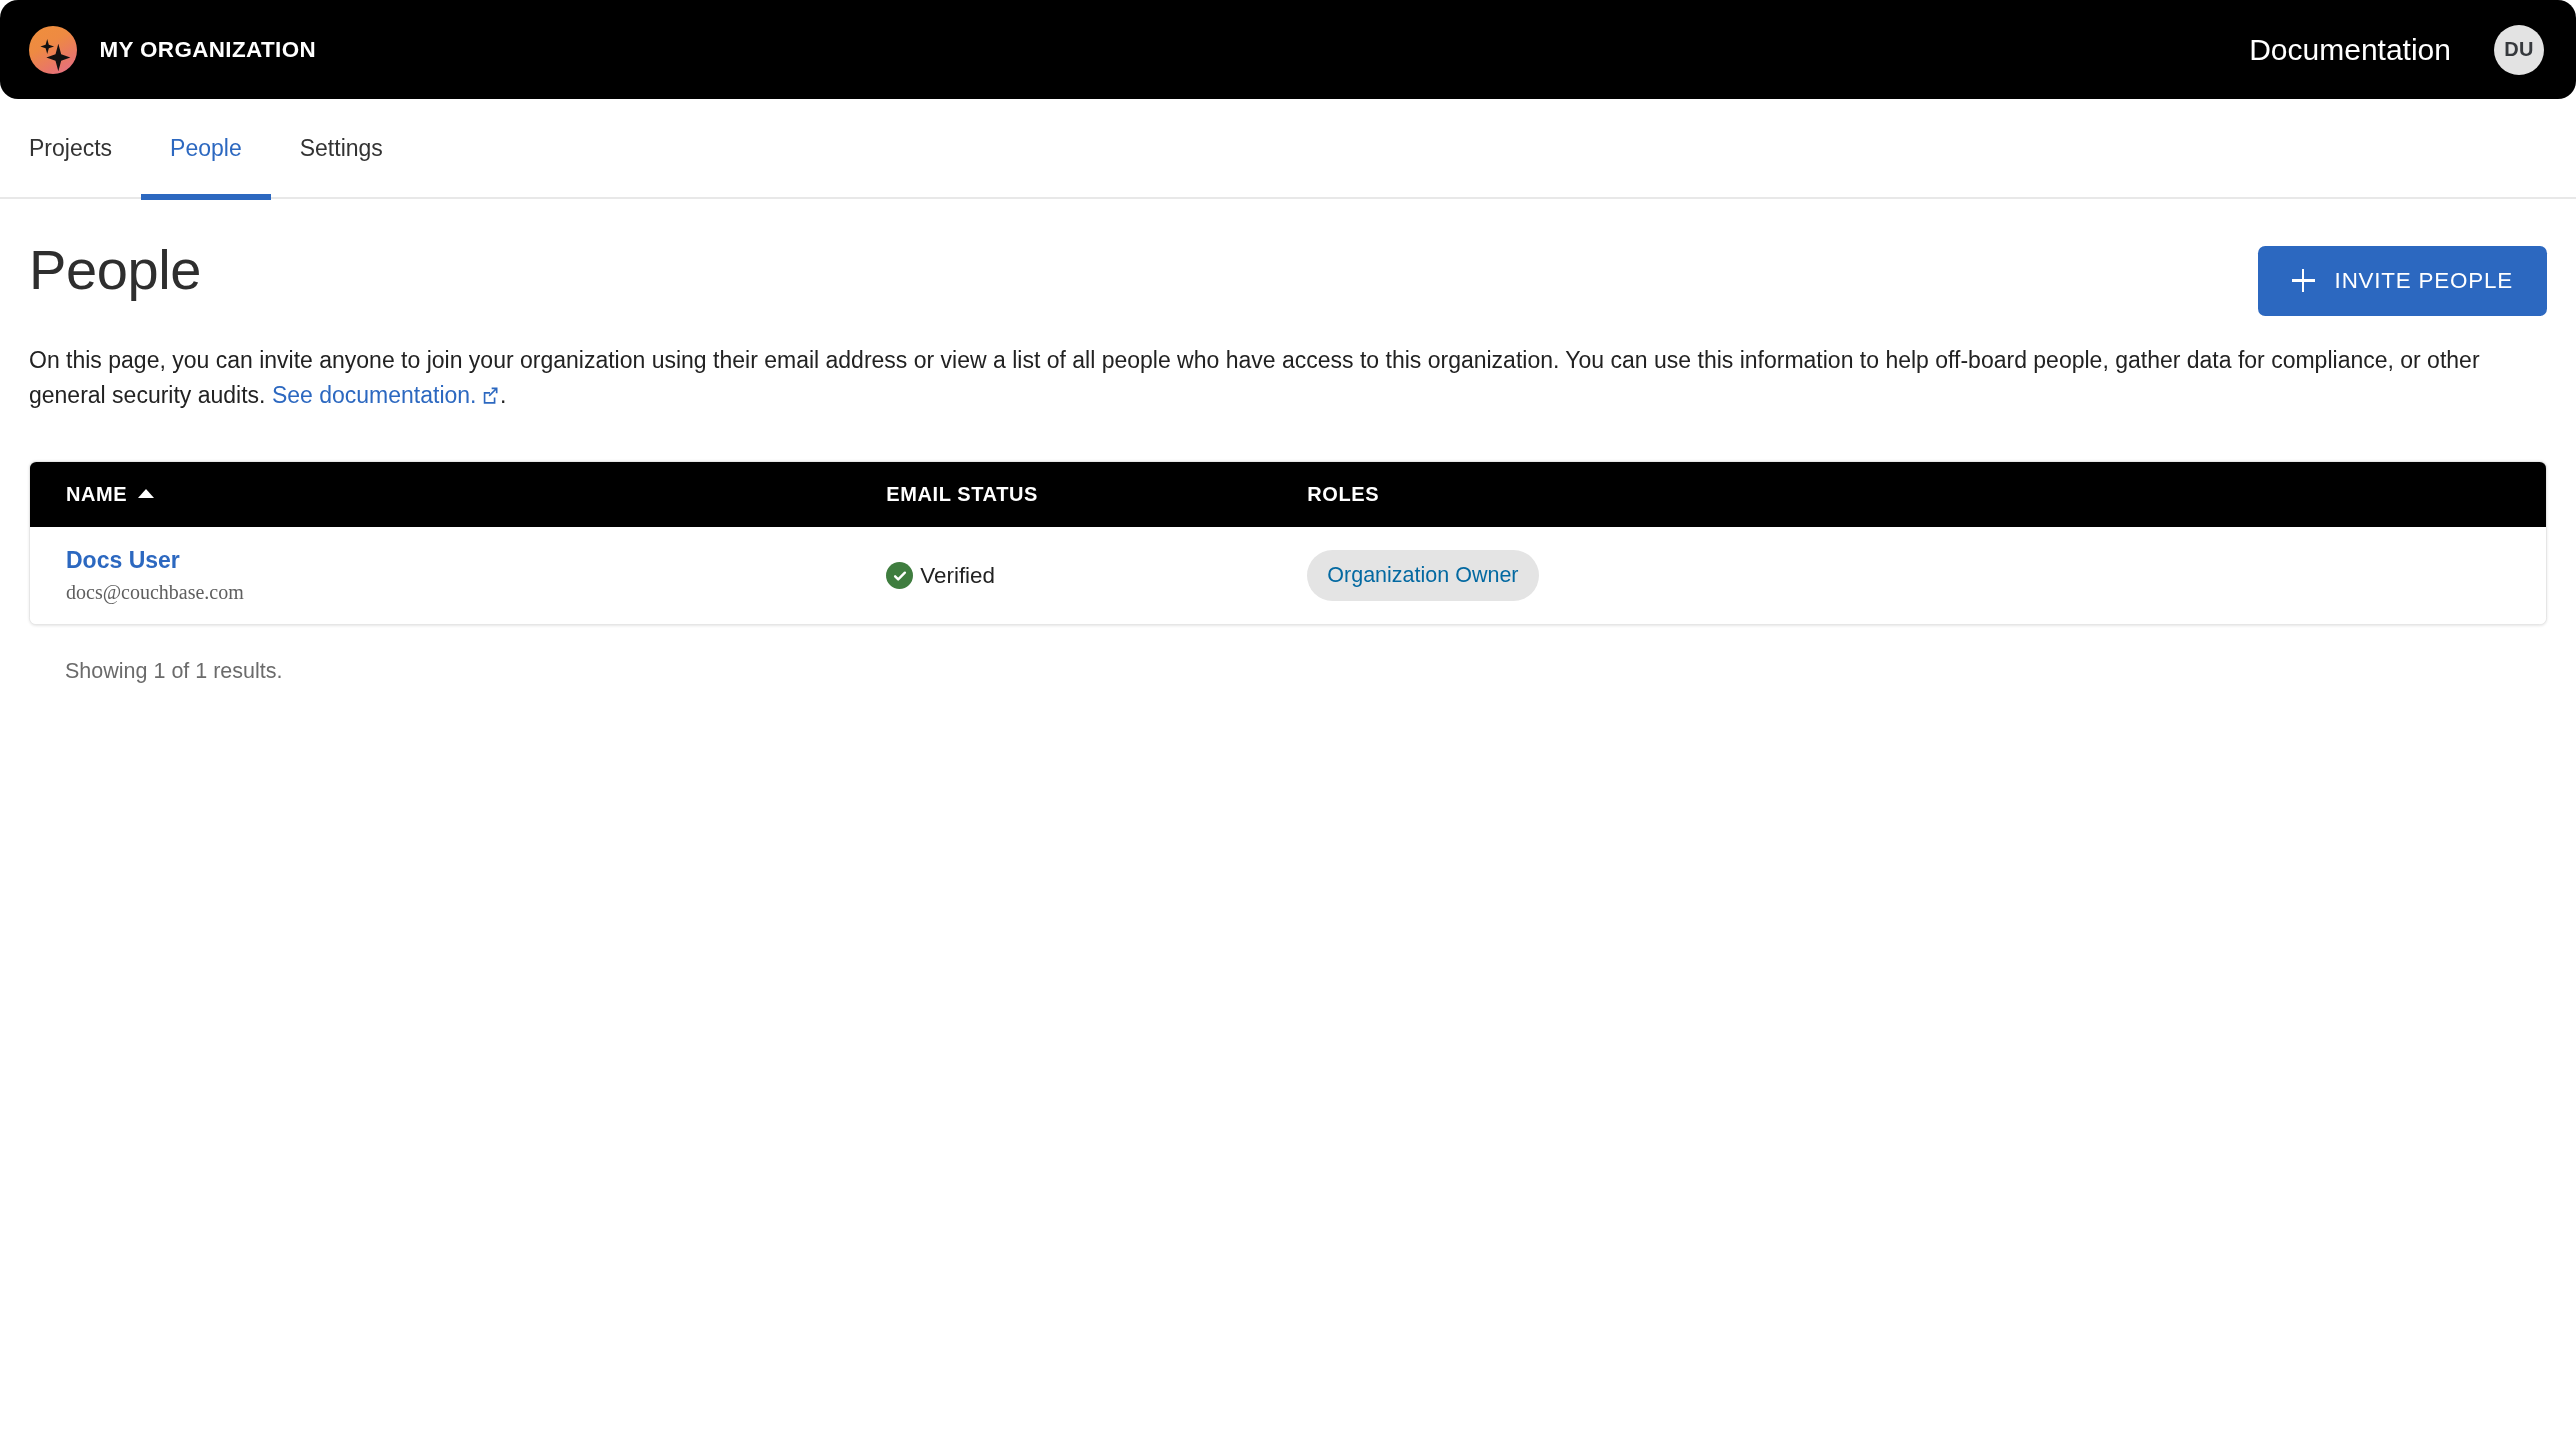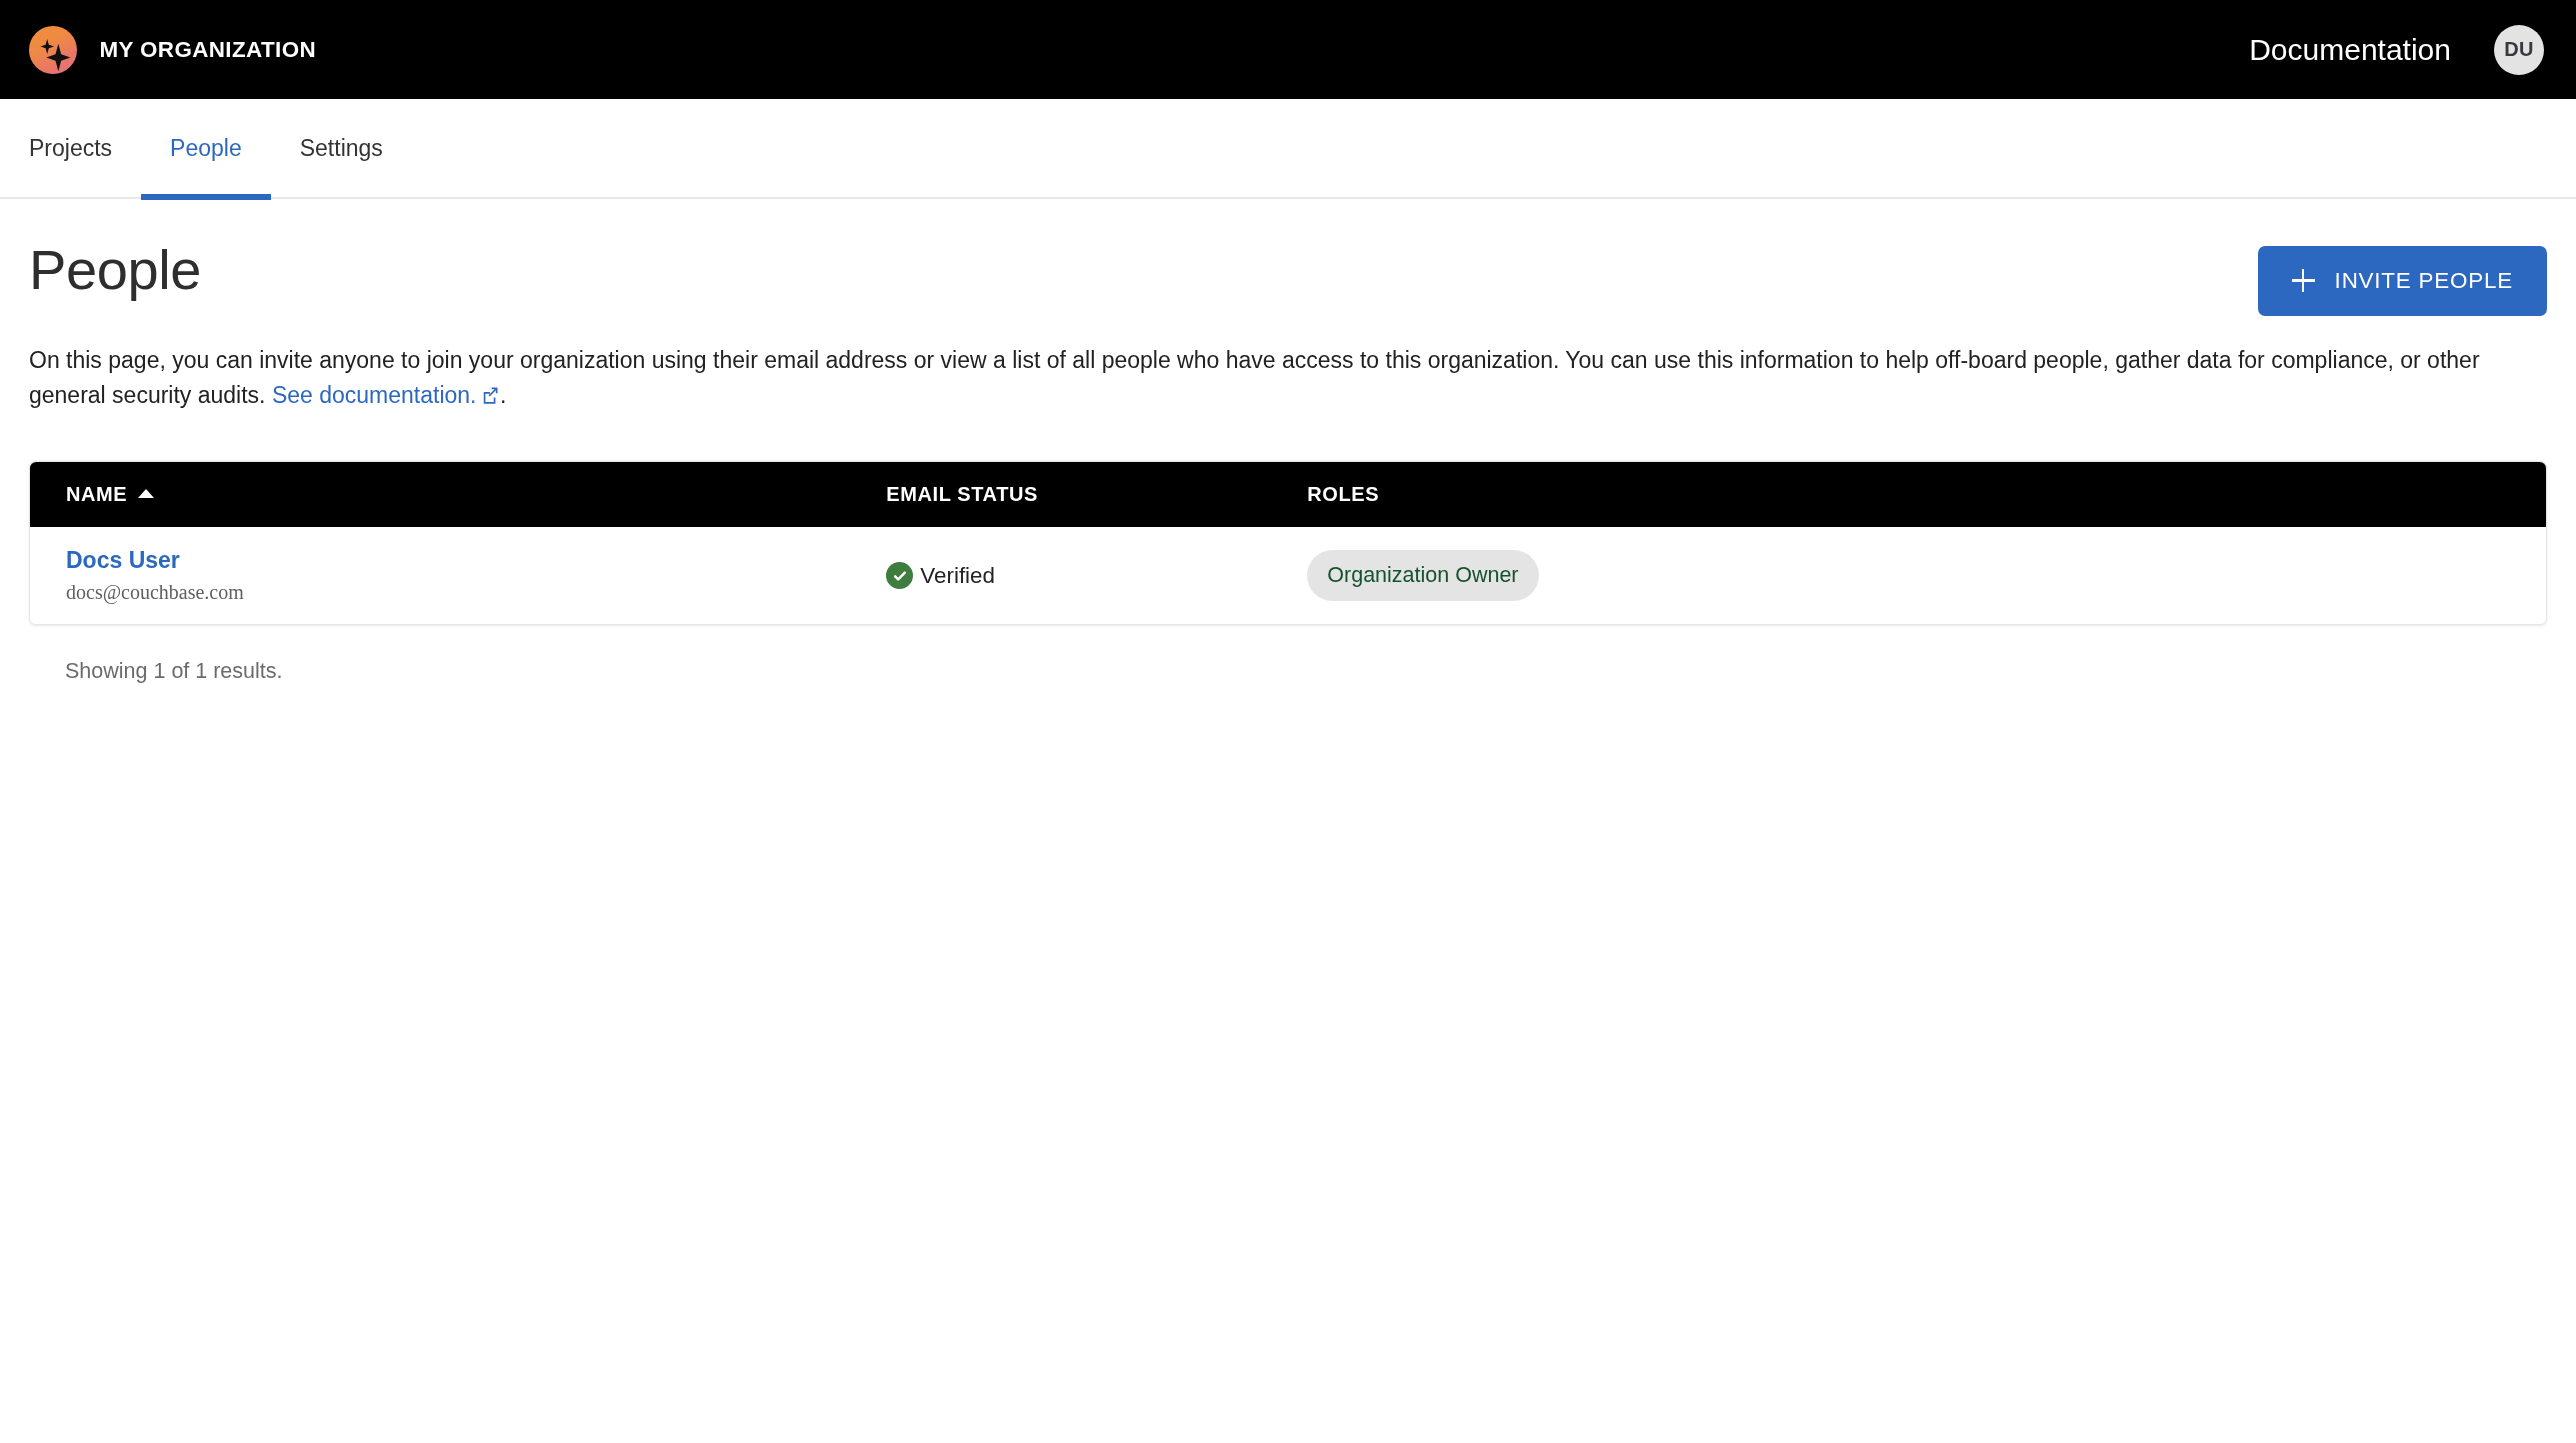--- a/index.html
+++ b/index.html
@@ -11,20 +11,21 @@
     -webkit-font-smoothing: antialiased;
   }
 
   
   .topbar {
     height: 99px;
     background: #000000;
     display: flex;
     align-items: center;
     padding: 0 32px 0 29px;
+    border-radius: 18px;
   }
   .org-logo {
     width: 48px;
     height: 48px;
     border-radius: 50%;
     background: linear-gradient(150deg, #ef8f3c 0%, #ee8a42 38%, #e8756a 75%, #e4708f 100%);
     position: relative;
     flex: 0 0 auto;
     overflow: hidden;
   }
@@ -218,21 +219,21 @@
     background: #3f7d3f;
     display: inline-flex;
     align-items: center;
     justify-content: center;
     flex: 0 0 auto;
   }
   .status-text { font-size: 22.4px; color: #222222; }
   .role-pill {
     display: inline-block;
     background: #e4e4e4;
-    color: #14532d;
+    color: #0369a1;
     border-radius: 895px;
     font-size: 21.5px;
     padding: 15px 20px;
     line-height: 1;
     white-space: nowrap;
   }
 
   .results-note {
     margin-top: 34px;
     margin-left: 36px;

